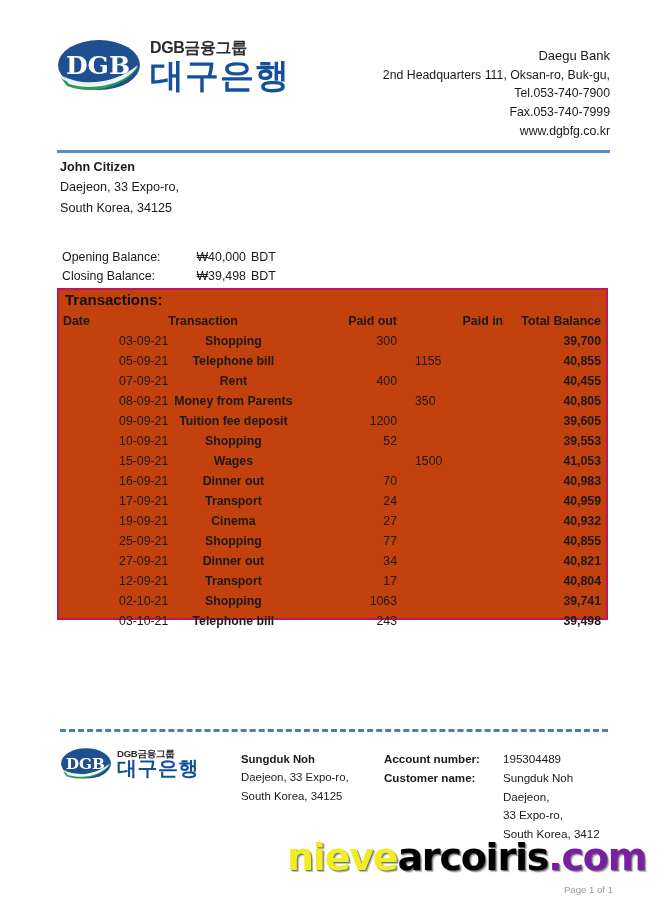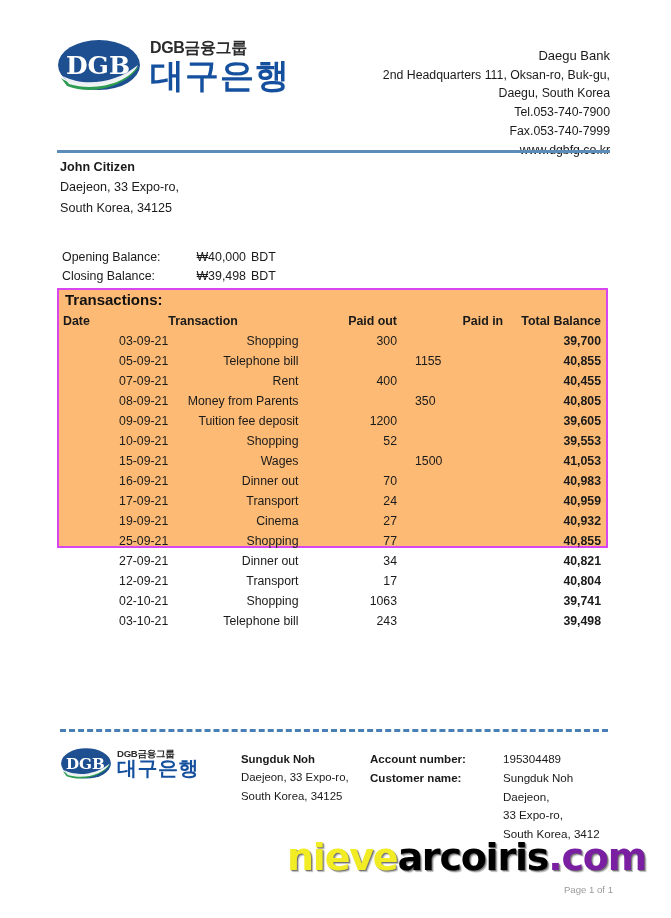--- a/index.html
+++ b/index.html
@@ -117,24 +117,24 @@
     padding-right: 5px;
   }
   .bal-cur { }
 
   
   .txn-box {
     position: absolute;
     left: 57px;
     top: 288px;
     width: 551px;
-    height: 260px;
-    border: 2px solid #d946ef;
+    height: 332px;
+    border: 2px solid #be185d;
     box-sizing: border-box;
-    background: #fdba74;
+    background: #c2410c;
   }
   .txn-title {
     position: absolute;
     left: 6px;
     top: 1px;
     font-size: 15px;
     font-weight: bold;
     color: #111;
   }
   .txn-table {
@@ -149,21 +149,21 @@
     font-weight: bold;
     text-align: left;
     padding: 0 0 3px 0;
     font-size: 12.4px;
   }
   .txn-table td {
     padding: 1px 0;
     height: 18px;
   }
   .c-date   { width: 118px; text-align: right; }
-  .c-desc   { width: 140px; text-align: right; }
+  .c-desc   { width: 140px; text-align: center; font-weight: bold; }
   .c-out    { width: 110px; text-align: right; padding-right: 18px !important; }
   .c-in     { width: 98px;  text-align: left; padding-right: 12px !important; }
   .c-bal    { width: 92px;  text-align: right; padding-right: 4px !important; }
   td.c-bal  { font-weight: bold; }
   th.c-out  { text-align: right; padding-right: 18px; }
   th.c-in   { text-align: right; padding-right: 12px; }
   th.c-bal  { text-align: right; padding-right: 4px; }
 
   
   .dashed-rule {
@@ -214,21 +214,21 @@
 
   .acct-block {
     position: absolute;
     left: 310px;
     top: 5px;
     display: flex;
     font-size: 11.6px;
     line-height: 1.62;
   }
   .acct-labels { width: 133px; }
-  .acct-labels div { font-weight: bold; }
+  .acct-labels div { font-weight: bold; margin-left: 14px; }
   .acct-values { }
 
   
   .watermark {
     position: absolute;
     left: 287px;
     top: 838px;
     font-size: 38px;
     font-weight: bold;
     font-family: "DejaVu Sans", sans-serif;
@@ -269,21 +269,20 @@
       </div>
       <div class="logo-korean">
         <div class="logo-kr-top">DGB금융그룹</div>
         <div class="logo-kr-main">대구은행</div>
       </div>
     </div>
 
     <div class="bank-address">
       <div class="bank-name">Daegu Bank</div>
       <div>2nd Headquarters 111, Oksan-ro, Buk-gu,</div>
-      <div>Daegu, South Korea</div>
       <div>Tel.053-740-7900</div>
       <div>Fax.053-740-7999</div>
       <div>www.dgbfg.co.kr</div>
     </div>
   </div>
 
   <div class="rule-top"></div>
 
   <div class="customer">
     <div class="cust-name">John Citizen</div>

